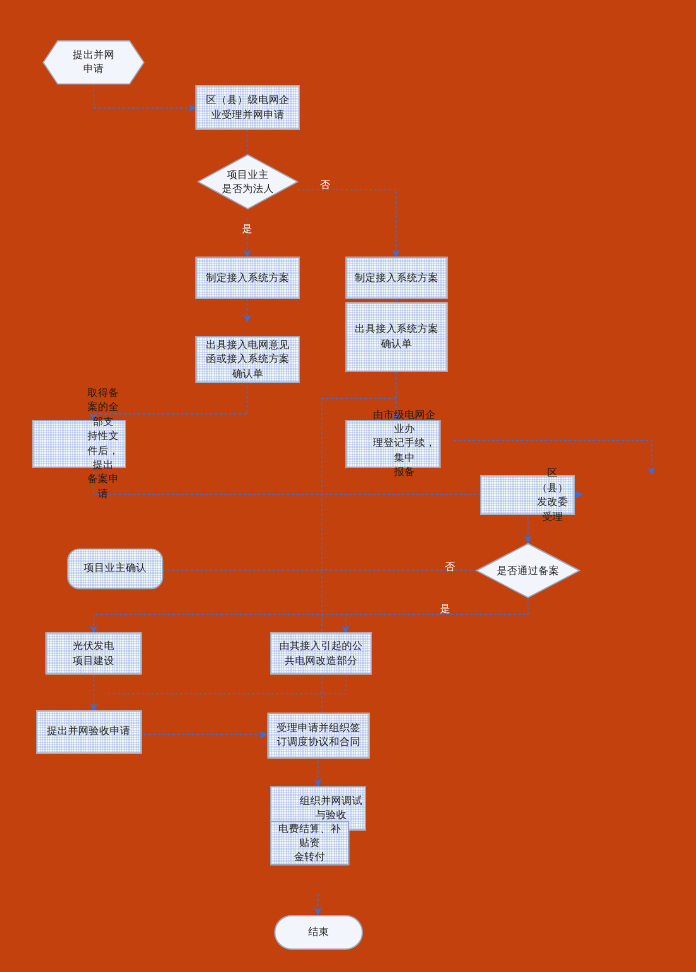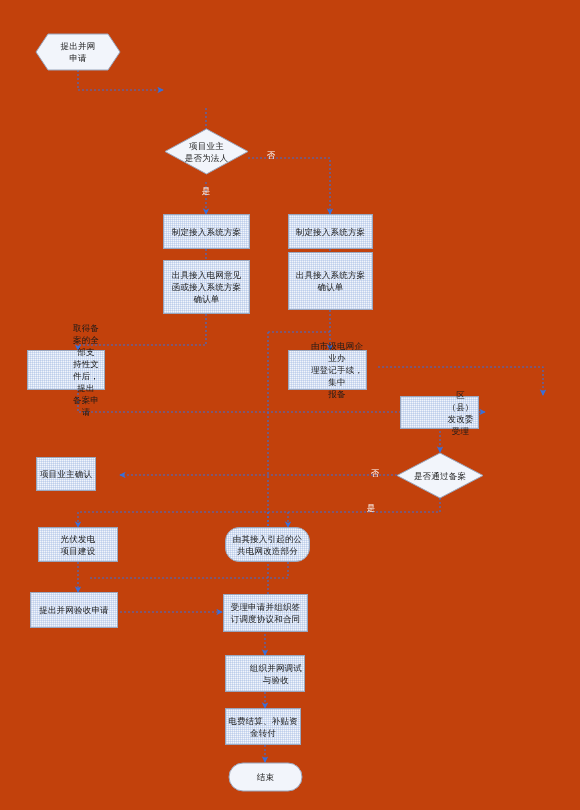--- a/index.html
+++ b/index.html
@@ -140,37 +140,41 @@
   </svg>
 
   <div class="shapewrap" style="left:35px; top:33px; width:86px; height:38px;">
     <svg width="86" height="38" viewBox="0 0 86 38">
       <polygon points="13,1 73,1 85,19 73,37 13,37 1,19" fill="#f2f5fb" stroke="#9aa6bd" stroke-width="1"></polygon>
     </svg>
     <div class="lbl">提出并网
 申请</div>
   </div>
 
+  <div class="node proc" style="left:163px; top:71px; width:87px; height:37px;">
+    <span>区（县）级电网企
+业受理并网申请</span>
+  </div>
 
   <div class="shapewrap" style="left:164px; top:128px; width:85px; height:47px;">
     <svg width="85" height="47" viewBox="0 0 85 47">
       <polygon points="42.5,1 84,23.5 42.5,46 1,23.5" fill="#f2f5fb" stroke="#9aa6bd" stroke-width="1"></polygon>
     </svg>
     <div class="lbl">项目业主
 是否为法人</div>
   </div>
 
   <div class="node proc" style="left:163px; top:214px; width:87px; height:35px;">
     <span>制定接入系统方案</span>
   </div>
   <div class="node proc" style="left:288px; top:214px; width:85px; height:35px;">
     <span>制定接入系统方案</span>
   </div>
 
-  <div class="node proc" style="left:163px; top:260px; width:87px; height:54px;text-align:center;">
+  <div class="node proc" style="left:163px; top:280px; width:87px; height:39px;text-align:center;">
     <span>出具接入电网意见
 函或接入系统方案
 确认单</span>
   </div>
   <div class="node proc" style="left:288px; top:252px; width:85px; height:58px;">
     <span>出具接入系统方案
 确认单</span>
   </div>
 
   <div class="node proc" style="left:27px; top:350px; width:78px; height:40px;padding-left:42px;">
@@ -184,56 +188,56 @@
 理登记手续，集中
 报备</span>
   </div>
 
   <div class="node proc" style="left:400px; top:396px; width:79px; height:33px;padding-left:44px;">
     <span>区（县）发改委
 受理</span>
   </div>
 
 
-  <div class="node proc" style="left:36px; top:457px; width:60px; height:34px;">
+  <div class="node proc" style="left:56px; top:457px; width:80px; height:34px;border-radius:10px;">
     <span>项目业主确认</span>
   </div>
 
   <div class="shapewrap" style="left:396px; top:452px; width:88px; height:47px;">
     <svg width="88" height="47" viewBox="0 0 88 47">
       <polygon points="44,1 87,23.5 44,46 1,23.5" fill="#f2f5fb" stroke="#9aa6bd" stroke-width="1"></polygon>
     </svg>
     <div class="lbl">是否通过备案</div>
   </div>
 
   <div class="node proc" style="left:38px; top:527px; width:80px; height:35px;">
     <span>光伏发电
 项目建设</span>
   </div>
 
-  <div class="node proc" style="left:225px; top:527px; width:85px; height:35px;border-radius:14px;">
+  <div class="node proc" style="left:225px; top:527px; width:85px; height:35px;">
     <span>由其接入引起的公
 共电网改造部分</span>
   </div>
 
   <div class="node proc" style="left:30px; top:592px; width:88px; height:36px;">
     <span>提出并网验收申请</span>
   </div>
 
   <div class="node proc" style="left:223px; top:594px; width:85px; height:38px;">
     <span>受理申请并组织签
 订调度协议和合同</span>
   </div>
 
   <div class="node proc" style="left:225px; top:655px; width:80px; height:37px;justify-content:flex-end;">
     <span>组织并网调试
 与验收</span>
   </div>
 
-  <div class="node proc" style="left:225px; top:708px; width:76px; height:37px;">
+  <div class="node proc" style="left:225px; top:684px; width:66px; height:37px;">
     <span>电费结算、补贴资
 金转付</span>
   </div>
 
   <div class="shapewrap" style="left:228px; top:762px; width:75px; height:30px;">
     <svg width="75" height="30" viewBox="0 0 75 30">
       <rect x="1" y="1" width="73" height="28" rx="14" ry="14" fill="#f2f5fb" stroke="#9aa6bd" stroke-width="1"></rect>
     </svg>
     <div class="lbl">结束</div>
   </div>

